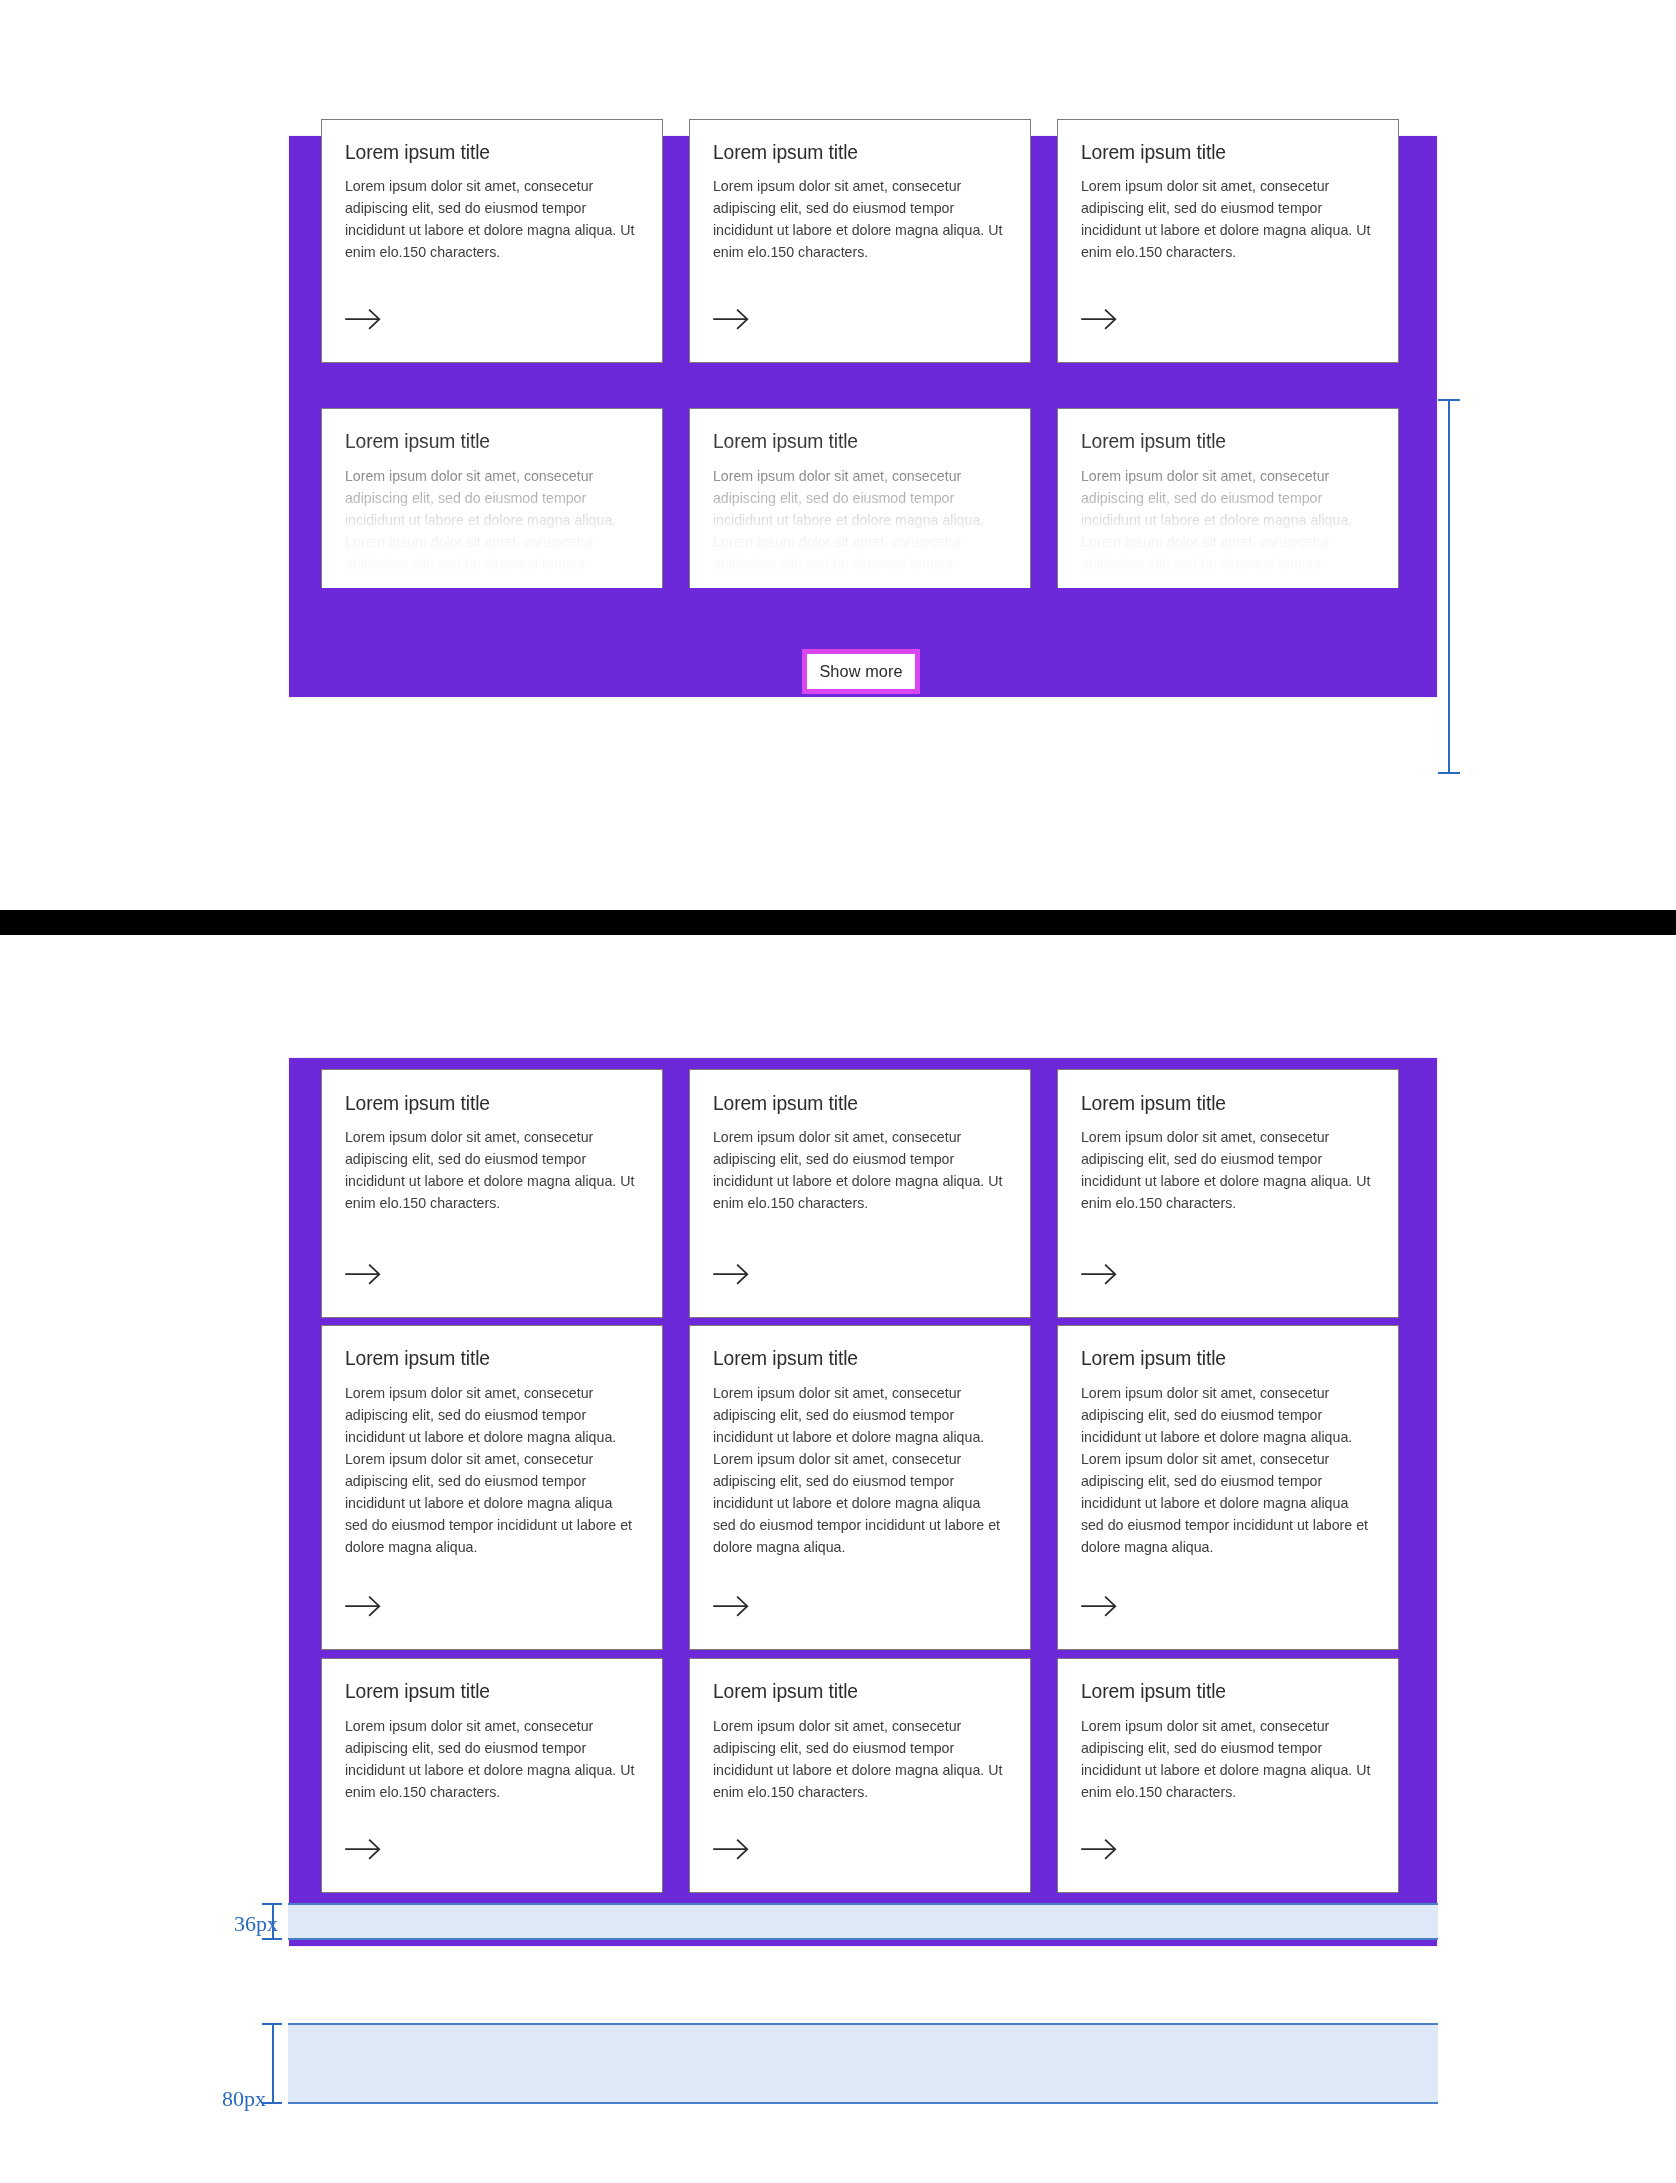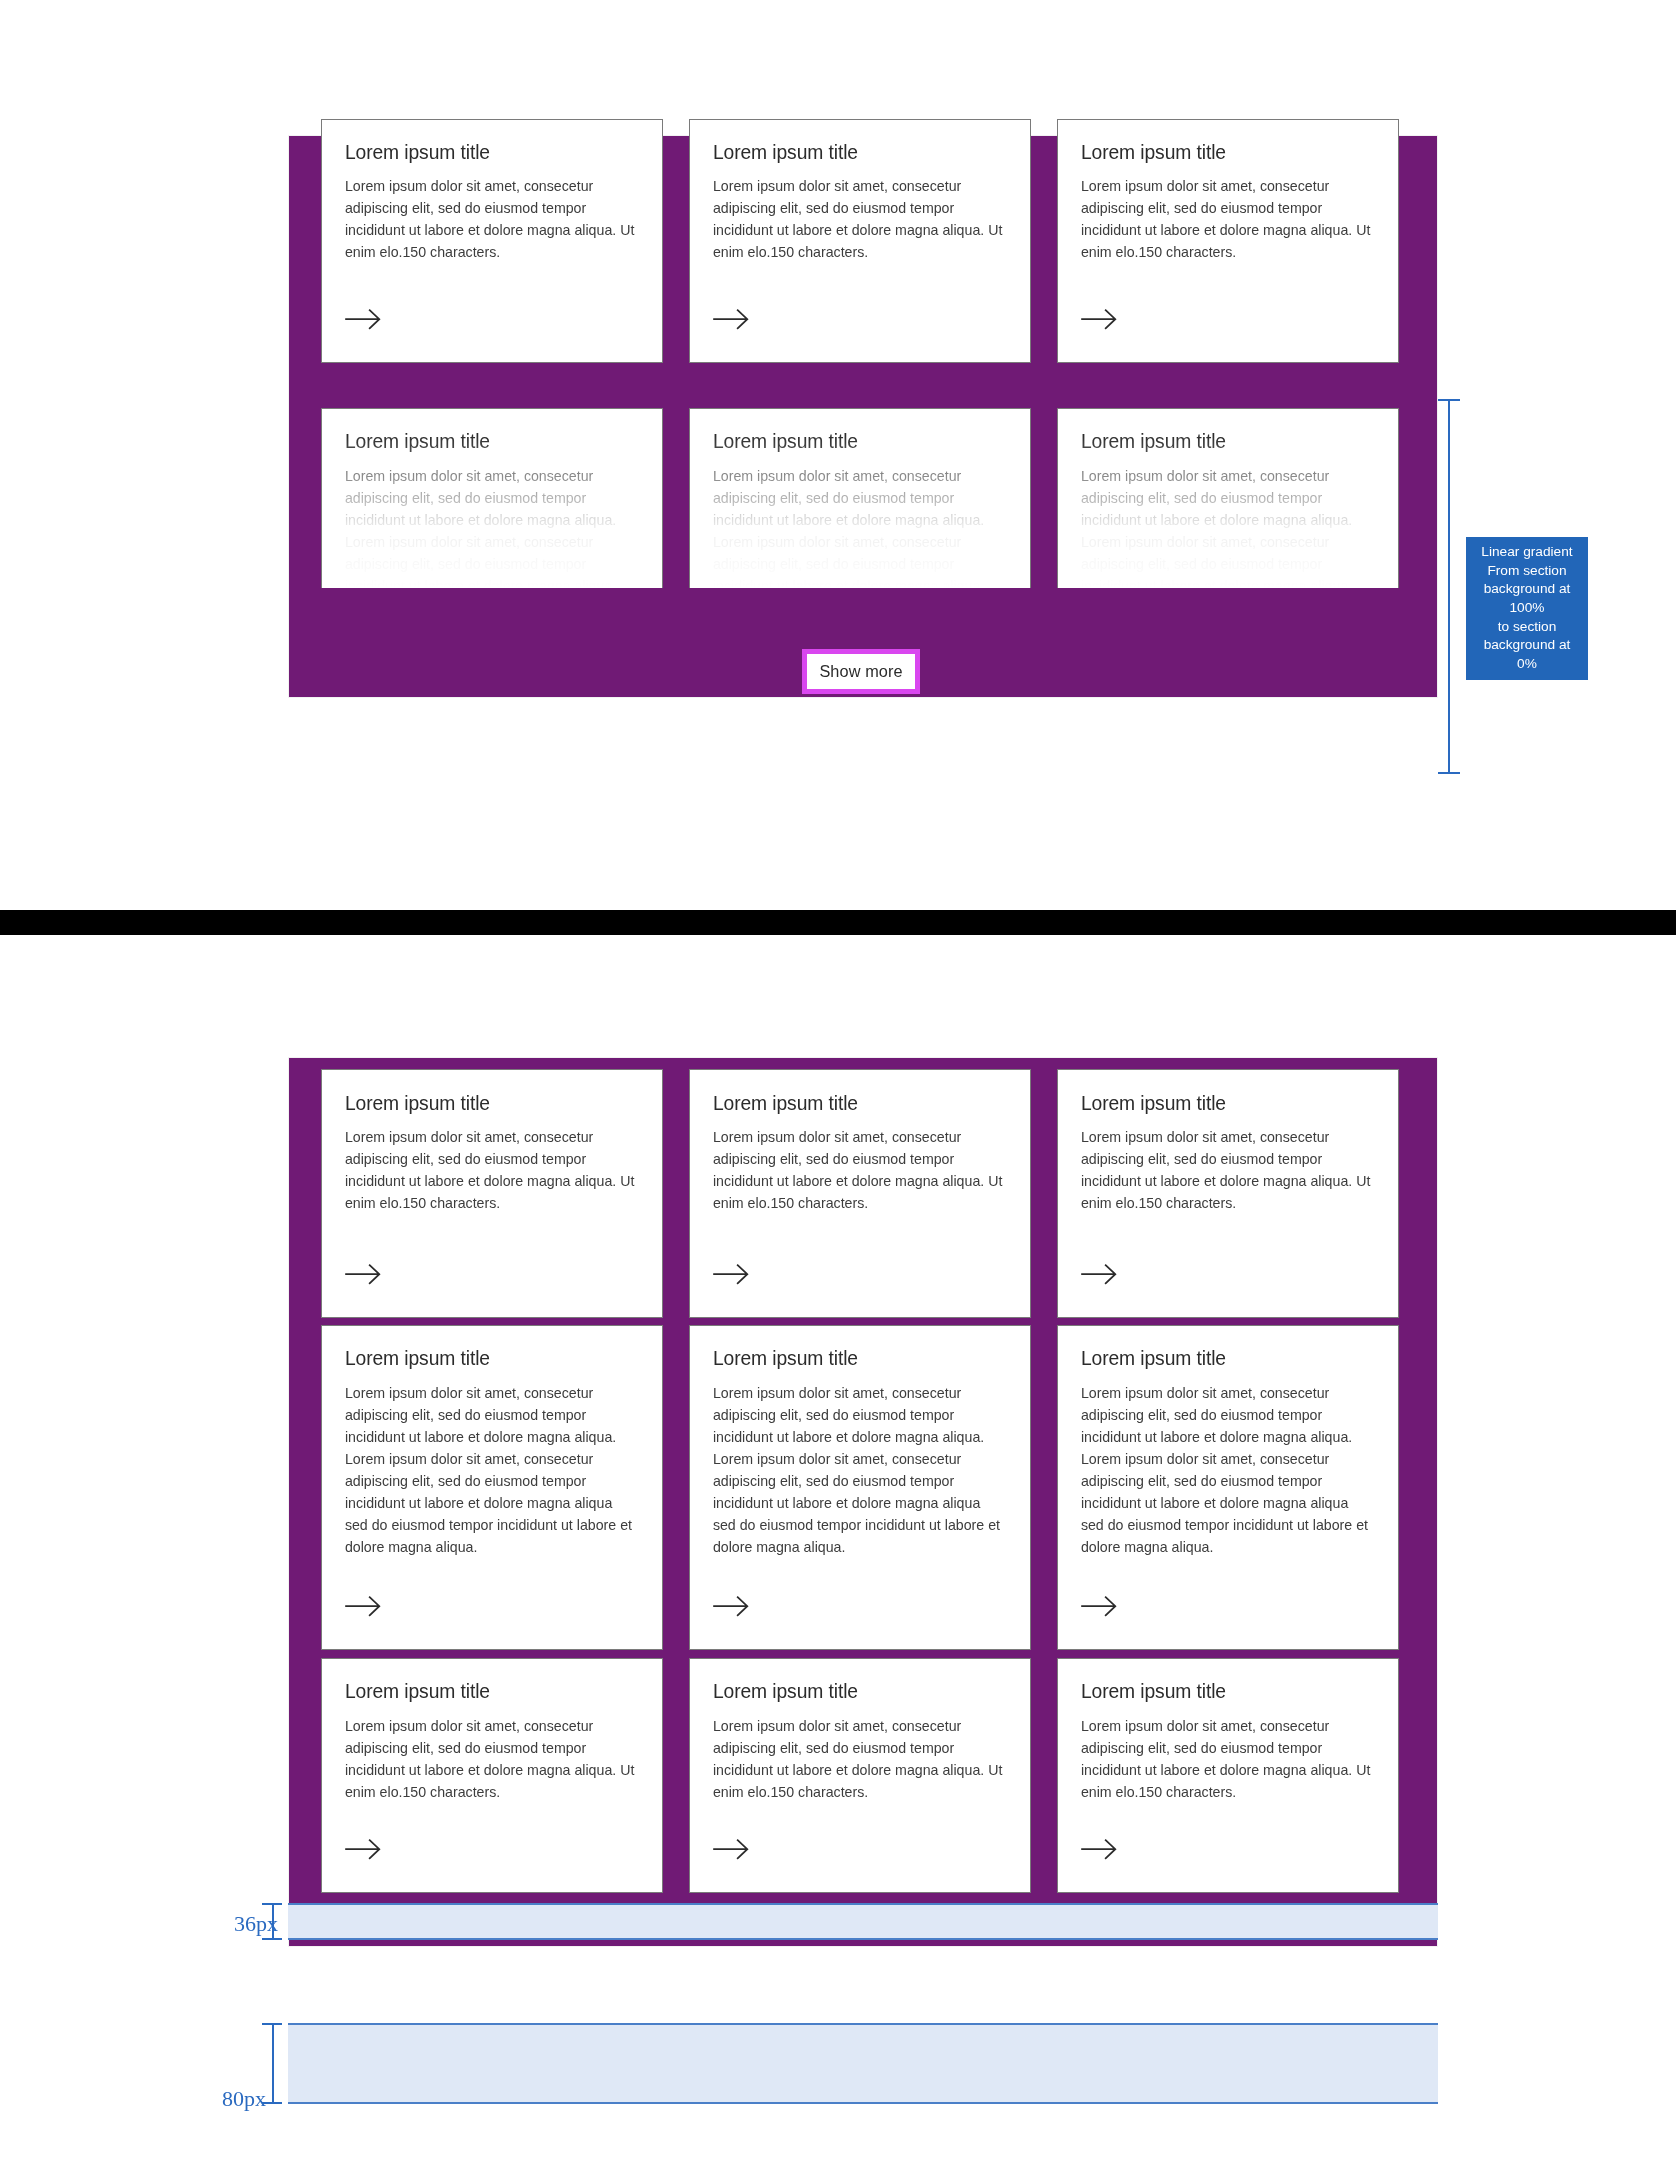--- a/index.html
+++ b/index.html
@@ -29,21 +29,21 @@
     left: 0; top: 0; width: 1677px; height: 910px;
   }
   #section-two {
     left: 0; top: 936px; width: 1677px; height: 1248px;
   }
 
   
   .container {
     position: absolute;
     border: 1px solid #f2f2f2;
-    background: #701a75;
+    background: #6d28d9;
   }
 
   #container-one {
     left: 288px; top: 135px; width: 1150px; height: 563px;
   }
   #container-two {
     left: 288px; top: 121px; width: 1150px; height: 890px;
   }
 
   
@@ -264,25 +264,20 @@
       </div>
 
     </div>
 
     <div class="ghost-button" id="show-more-button">Show more</div>
 
     <div class="anno-line-v" style="left:1448px; top:399px; height:375px;"></div>
     <div class="anno-cap" style="left:1438px; top:399px; width:22.4px;"></div>
     <div class="anno-cap" style="left:1438px; top:772px; width:22.4px;"></div>
 
-    <div class="anno-badge" style="left:1466px; top:537px; width:122px;">Linear gradient
-From section
-background at 100%
-to section
-background at 0%</div>
 
   </div>
 
   <div id="section-divider"></div>
 
   <div class="section" id="section-two">
 
     <div class="container" id="container-two">
 
       <div class="grid-row" style="left:31.5px; top:11.2px;">

